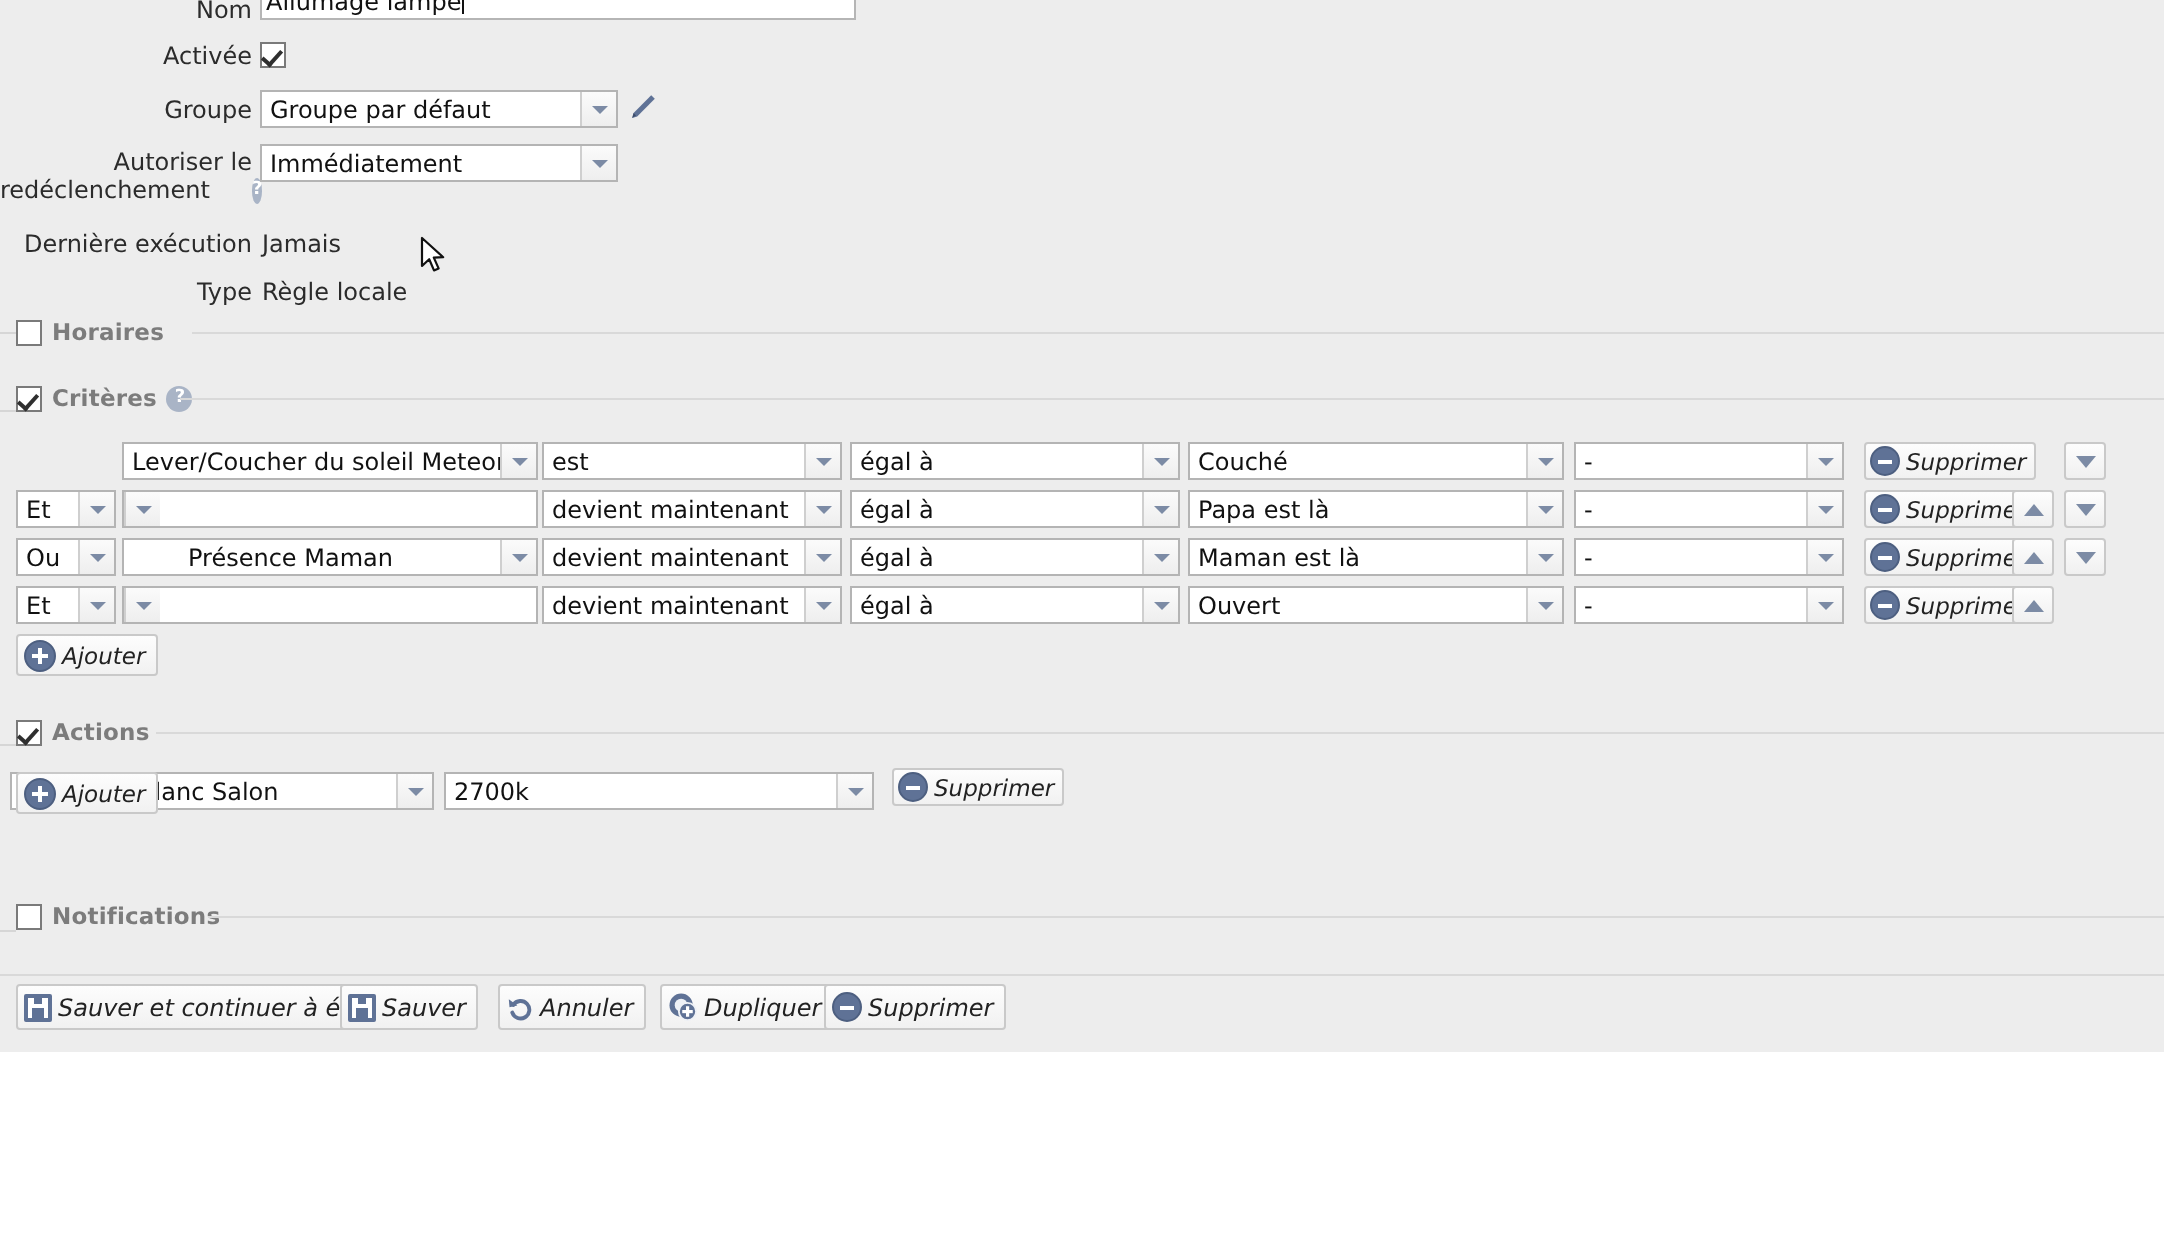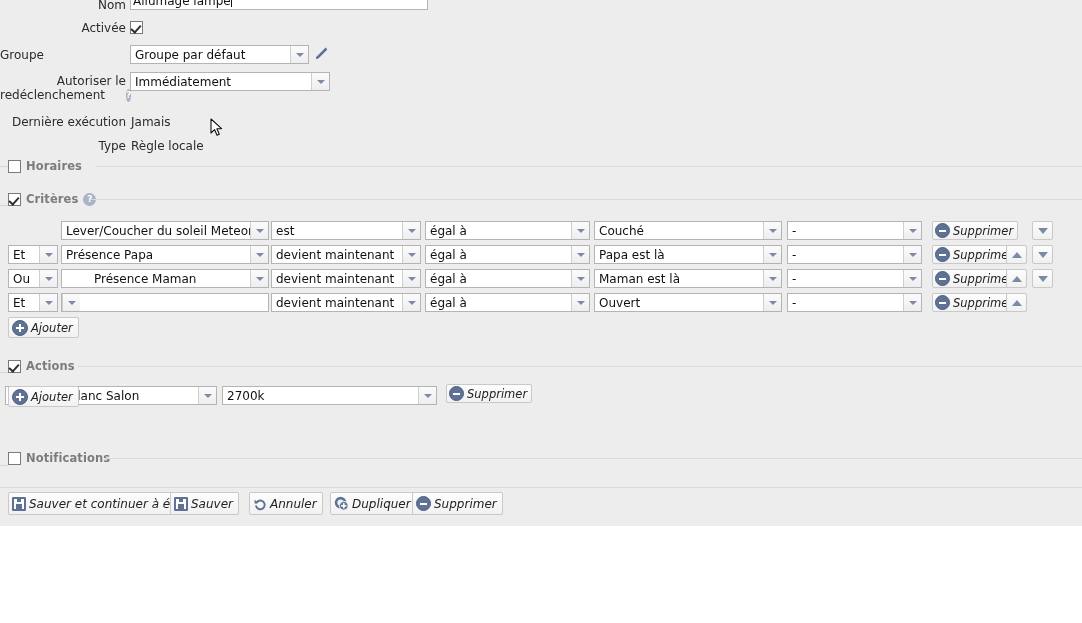--- a/index.html
+++ b/index.html
@@ -187,42 +187,42 @@
   <div class="txtinput" style="position:absolute;left:130px;top:-9px;width:298px;height:19px;">
     <span>Allumage lampe</span>
       <span class="caret"></span>
   </div>
 
   <div class="form-row" style="left:0;top:21px;width:126px;justify-content:flex-end;">
     <span class="lbl">Activée</span>
   </div>
   <span class="cb checked abs" style="left:130px;top:21px;"></span>
 
-  <div class="form-row" style="left:0;top:48px;width:126px;">
+  <div class="form-row" style="left:0;top:48px;width:126px;justify-content:flex-end;">
     <span class="lbl">Groupe</span>
   </div>
   <div class="sel abs" style="left:130px;top:45px;width:179px;">
     <span class="val">Groupe par défaut</span>
     <span class="arrow"></span>
   </div>
   <span class="abs" style="left:313px;top:46px;">
     <svg class="pencil" viewBox="0 0 16 16" aria-hidden="true">
       <path d="M12.6 1.6 L14.4 3.4 L5.6 12.2 L3.1 13.0 L3.8 10.5 Z" fill="#5f7296"></path>
       <path d="M3.1 13.0 L3.8 10.5 L5.0 11.8 Z" fill="#3d4d6b"></path>
     </svg>
   </span>
 
   <div class="abs" style="left:0;top:74px;width:126px;text-align:right;">
     <div class="lbl">Autoriser le</div>
     <div style="display:flex;align-items:center;justify-content:space-between;gap:21px;">
       <span class="lbl">redéclenchement</span>
       <span class="help">?</span>
     </div>
   </div>
-  <div class="sel abs" style="left:130px;top:72px;width:200px;justify-content:center;">
+  <div class="sel abs" style="left:130px;top:72px;width:179px;justify-content:center;">
     <span class="val">Immédiatement</span>
     <span class="arrow"></span>
   </div>
 
   <div class="form-row" style="left:0;top:115px;width:126px;justify-content:flex-end;">
     <span class="lbl">Dernière exécution</span>
   </div>
   <div class="abs lbl" style="left:131px;top:115px;text-align:left;">Jamais</div>
 
   <div class="form-row" style="left:0;top:139px;width:126px;justify-content:flex-end;">
@@ -274,21 +274,20 @@
         <div class="arrowbtn" style="position: absolute; left: 1032px; top: 221px;">
           <span class="tri-down"></span>
         </div>
       </div>
       <div>
         <div class="sel small" style="position: absolute; left: 8px; top: 245px; width: 50px;">
           <span class="val">Et</span>
           <span class="arrow"></span>
         </div>
         <div class="sel" style="position: absolute; left: 61px; top: 245px; width: 208px;">
-          <span class="val">Présence Papa</span>
           <span class="arrow"></span>
         </div>
         <div class="sel" style="position: absolute; left: 271px; top: 245px; width: 150px;">
           <span class="val">devient maintenant</span>
           <span class="arrow"></span>
         </div>
         <div class="sel" style="position: absolute; left: 425px; top: 245px; width: 165px;">
           <span class="val">égal à</span>
           <span class="arrow"></span>
         </div>

